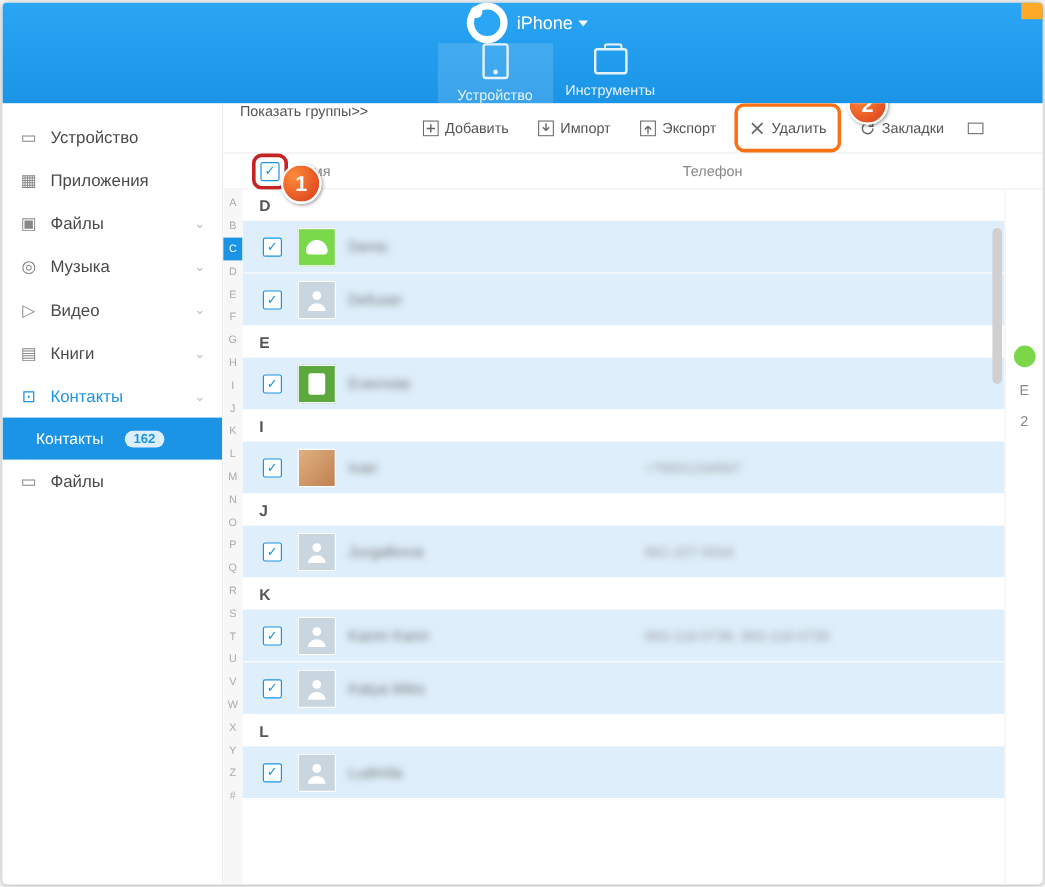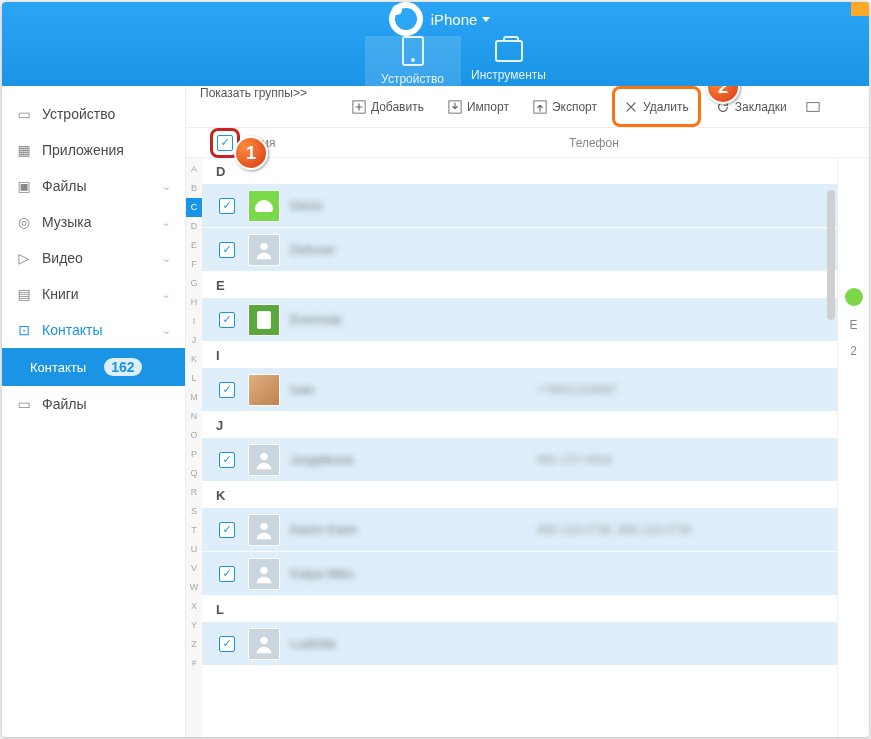--- a/index.html
+++ b/index.html
@@ -24,21 +24,21 @@
 .orange-btn{position:absolute;top:0;right:0;width:18px;height:14px;background:#ffa928;}
 
 
 .main { flex:1; display:flex; overflow:hidden;}
 .sidebar { width:184px; background:#fff; border-right:1px solid #eee; padding-top:10px; overflow:hidden;}
 .nav-item { display:flex; align-items:center; gap:10px; padding:10px 14px; font-size:14px; color:#4a4a4a; cursor:pointer; position:relative;}
 .nav-item .chev { margin-left:auto; color:#bbb; font-size:11px;}
 .nav-item.active { color:#1b94e6;}
 .nav-sub { padding-left:28px; font-size:13px;}
 .nav-sub.selected { background:#1b94e6; color:#fff;}
-.badge { background:rgba(255,255,255,.85); color:#1b94e6; border-radius:9px; padding:1px 7px; font-size:14px; margin-left:8px; font-weight:bold;}
+.badge { background:rgba(255,255,255,.85); color:#1b94e6; border-radius:9px; padding:1px 7px; font-size:11px; margin-left:8px; font-weight:bold;}
 .nav-sub:not(.selected) .badge{background:#1b94e6;color:#fff;}
 .nav-icon{width:16px;height:16px;display:inline-flex;align-items:center;justify-content:center;color:#888;font-size:14px;}
 .nav-item.active .nav-icon{color:#1b94e6;}
 
 
 .content { flex:1; display:flex; flex-direction:column; position:relative;}
 .toolbar { height:42px; border-bottom:1px solid #eee; display:flex; gap:6px; padding:0 8px; font-size:12px; color:#555; position:relative;}
 .tool-btn { display:flex; align-items:center; gap:5px; padding:5px 9px; border-radius:4px; cursor:pointer;}
 .tool-icon{width:14px;height:14px;display:inline-block;}
 .delete-highlight{border:3px solid #f97316;border-radius:8px;padding:4px 9px;}

